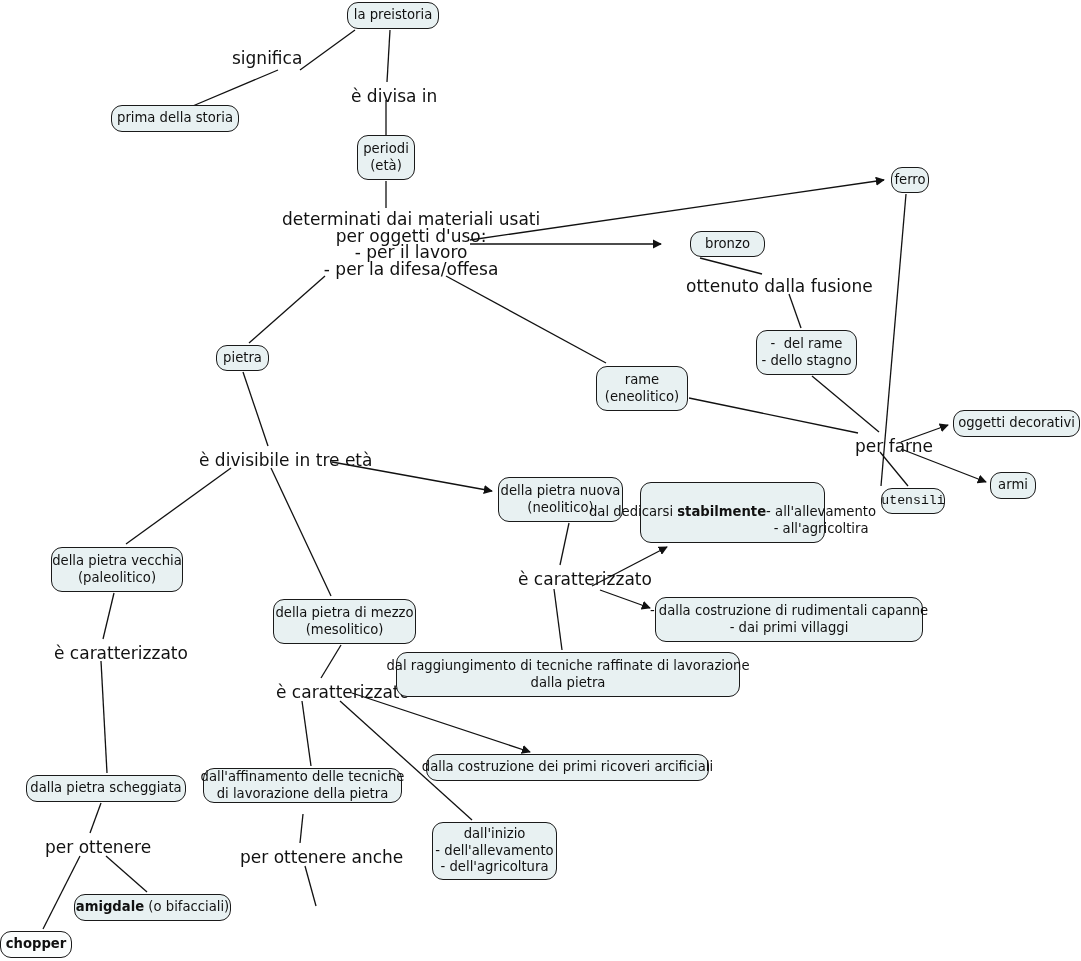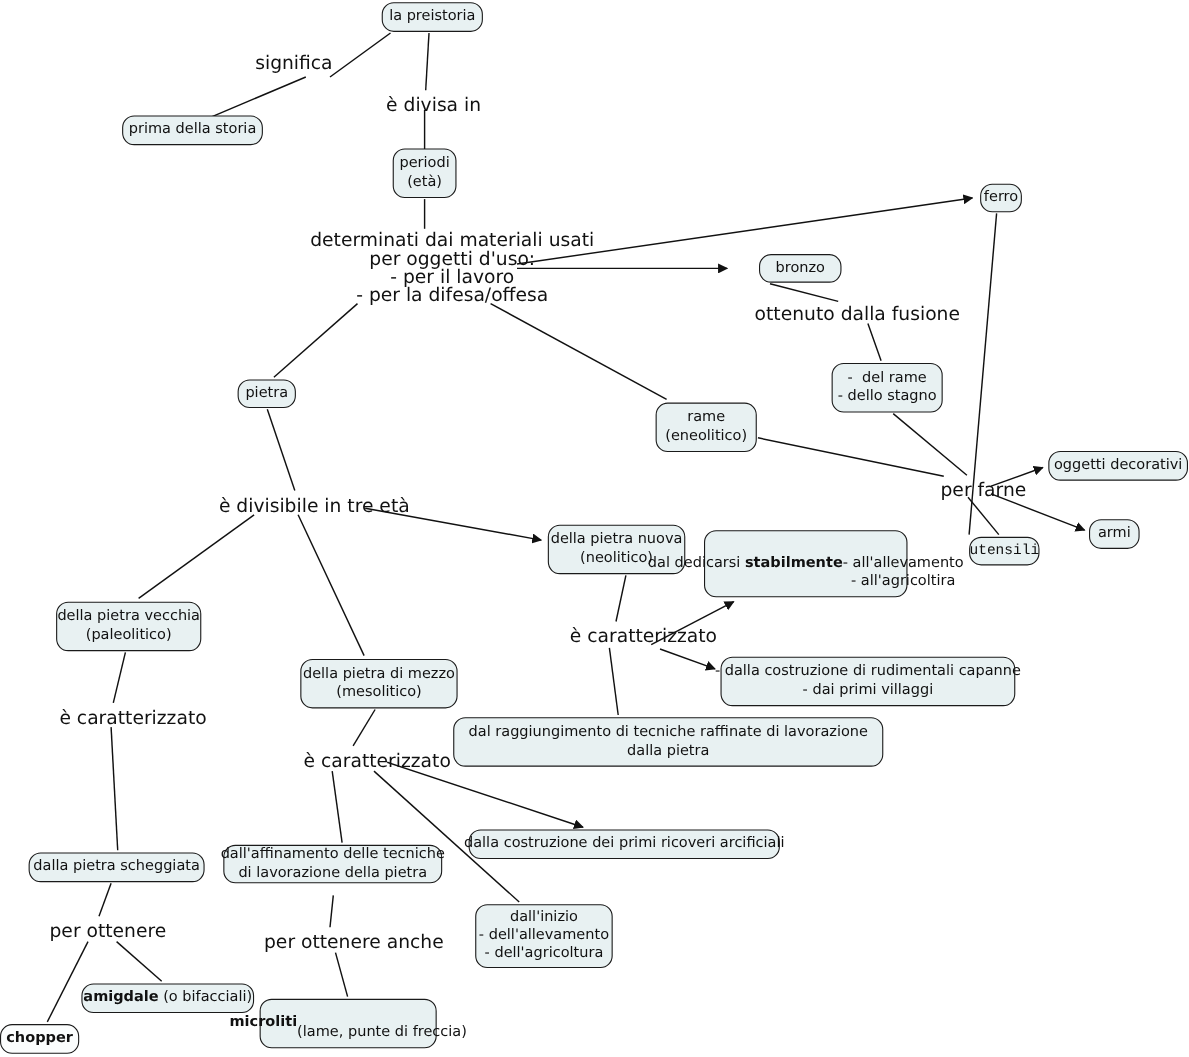--- a/index.html
+++ b/index.html
@@ -127,33 +127,31 @@
 (neolitico)</div>
   <div class="node" style="left: 640px; top: 482px; width: 185px; height: 61px;"><span>dal dedicarsi </span><span class="bold">stabilmente</span><span>
 - all'allevamento
 - all'agricoltira</span></div>
   <div class="node" style="left: 51px; top: 547px; width: 132px; height: 45px;">della pietra vecchia
 (paleolitico)</div>
   <div class="node" style="left: 655px; top: 597px; width: 268px; height: 45px;">- dalla costruzione di rudimentali capanne
 - dai primi villaggi</div>
   <div class="node" style="left: 273px; top: 599px; width: 143px; height: 45px;">della pietra di mezzo
 (mesolitico)</div>
-  <div class="node" style="left: 412px; top: 652px; width: 391px; height: 45px;">dal raggiungimento di tecniche raffinate di lavorazione
+  <div class="node" style="left: 396px; top: 652px; width: 344px; height: 45px;">dal raggiungimento di tecniche raffinate di lavorazione
 dalla pietra</div>
   <div class="node" style="left: 426px; top: 754px; width: 283px; height: 27px;">dalla costruzione dei primi ricoveri arcificiali</div>
   <div class="node" style="left: 26px; top: 775px; width: 160px; height: 27px;">dalla pietra scheggiata</div>
   <div class="node" style="left: 203px; top: 768px; width: 199px; height: 35px;">dall'affinamento delle tecniche
 di lavorazione della pietra</div>
   <div class="node" style="left: 432px; top: 822px; width: 125px; height: 58px;">dall'inizio
 - dell'allevamento
 - dell'agricoltura</div>
   <div class="node" style="left: 74px; top: 894px; width: 157px; height: 27px;"><span class="bold">amigdale</span><span> (o bifacciali)</span></div>
   <div class="node white" style="left: 0px; top: 931px; width: 72px; height: 27px; background: rgb(251, 253, 253);"><span class="bold">chopper</span></div>
-  <div class="node" style="left: 236px; top: 908px; width: 161px; height: 45px;"><span class="bold">microliti</span><span>
-(lame, punte di freccia)</span></div>
 
   <div class="linklabel" style="left: 232px; top: 50px;">significa</div>
   <div class="linklabel" style="left: 351px; top: 88px;">è divisa in</div>
   <div class="linklabel" style="left: 282px; top: 211px;">determinati dai materiali usati
 per oggetti d'uso:
 - per il lavoro
 - per la difesa/offesa</div>
   <div class="linklabel" style="left: 686px; top: 278px;">ottenuto dalla fusione</div>
   <div class="linklabel" style="left: 855px; top: 438px;">per farne</div>
   <div class="linklabel" style="left: 199px; top: 452px;">è divisibile in tre età</div>

